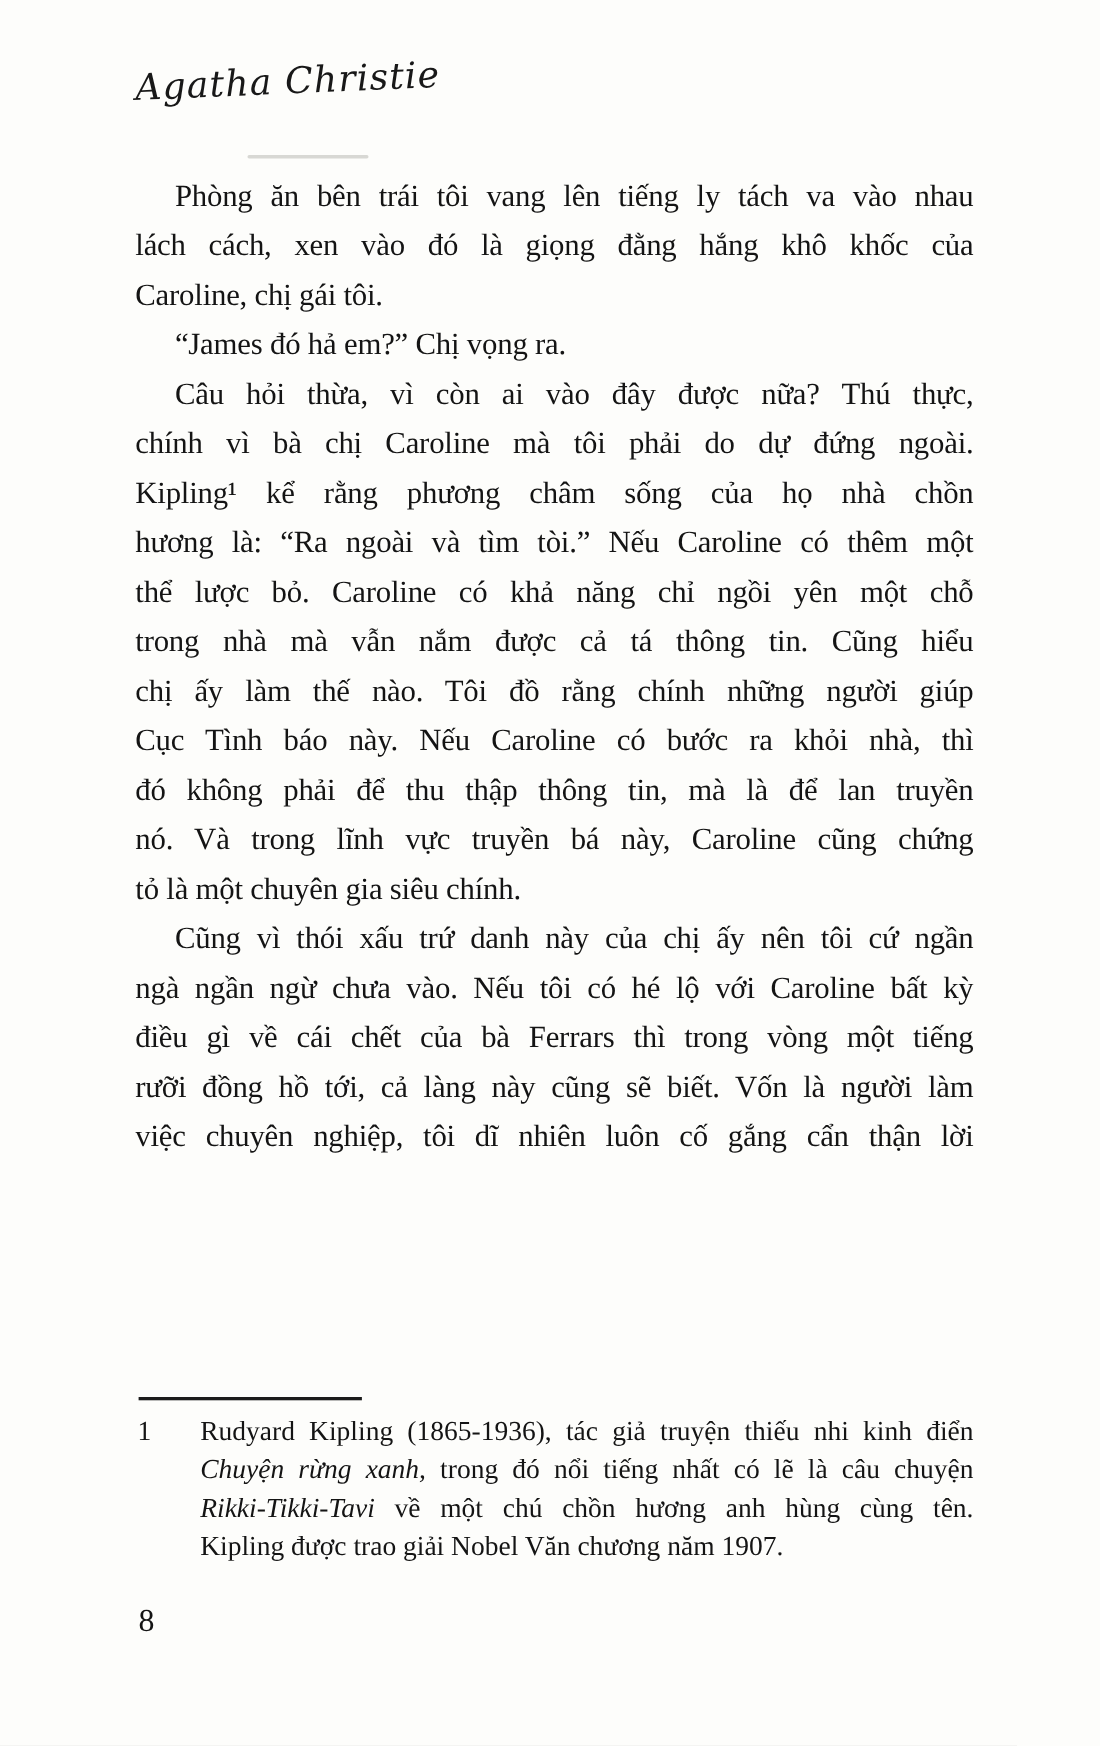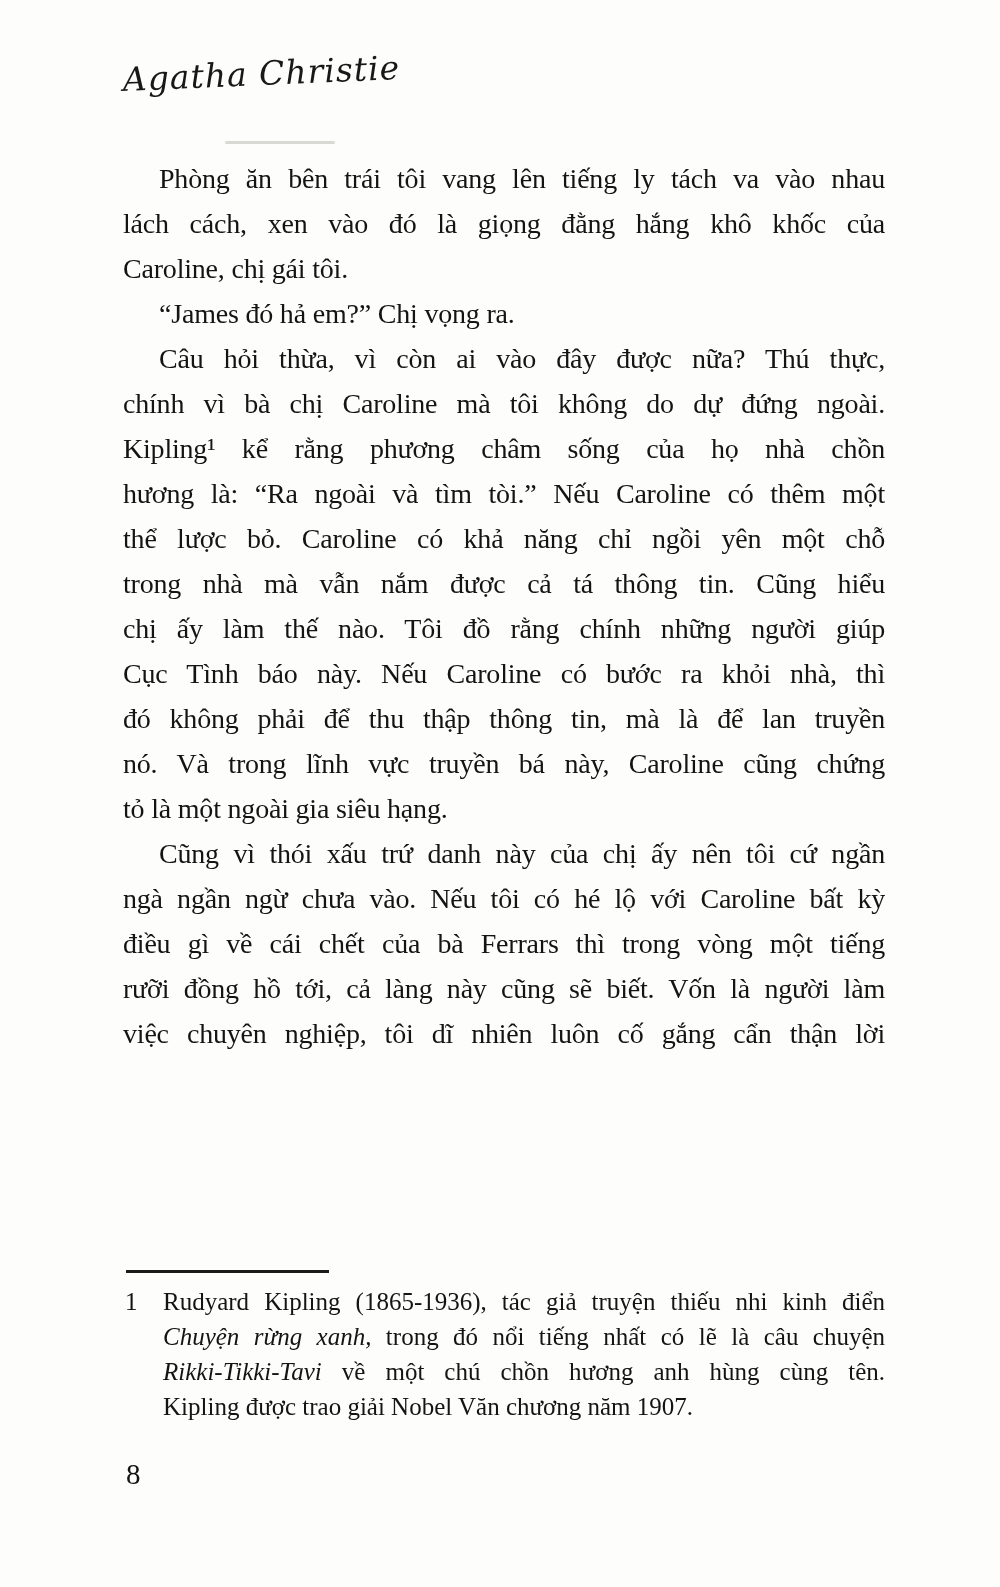--- a/index.html
+++ b/index.html
@@ -82,21 +82,21 @@
     text-align: justify;
     text-align-last: justify;
     overflow: hidden;
   }
   .fn-line.end { text-align-last: left; }
   .fn-marker {
     position: absolute;
     left: 2px;
     top: 0;
   }
-  .fn-italic { font-style: italic; }
+  .fn-italic { font-style: italic; margin-left: 19px; }
 
   .page-number {
     position: absolute;
     left: 126px;
     top: 1457px;
     font-size: 29px;
     line-height: 35px;
   }
 </style>
 </head>
@@ -106,30 +106,30 @@
 
   <div class="signature">Agatha Christie</div>
   <div class="scan-smudge"></div>
 
   <div class="body-text">
     <div class="line indent">Phòng ăn bên trái tôi vang lên tiếng ly tách va vào nhau</div>
     <div class="line">lách cách, xen vào đó là giọng đằng hắng khô khốc của</div>
     <div class="line end">Caroline, chị gái tôi.</div>
     <div class="line indent end">“James đó hả em?” Chị vọng ra.</div>
     <div class="line indent">Câu hỏi thừa, vì còn ai vào đây được nữa? Thú thực,</div>
-    <div class="line">chính vì bà chị Caroline mà tôi không do dự đứng ngoài.</div>
+    <div class="line">chính vì bà chị Caroline mà tôi phải do dự đứng ngoài.</div>
     <div class="line">Kipling¹ kể rằng phương châm sống của họ nhà chồn</div>
     <div class="line">hương là: “Ra ngoài và tìm tòi.” Nếu Caroline có thêm một</div>
     <div class="line">thể lược bỏ. Caroline có khả năng chỉ ngồi yên một chỗ</div>
     <div class="line">trong nhà mà vẫn nắm được cả tá thông tin. Cũng hiểu</div>
     <div class="line">chị ấy làm thế nào. Tôi đồ rằng chính những người giúp</div>
     <div class="line">Cục Tình báo này. Nếu Caroline có bước ra khỏi nhà, thì</div>
     <div class="line">đó không phải để thu thập thông tin, mà là để lan truyền</div>
     <div class="line">nó. Và trong lĩnh vực truyền bá này, Caroline cũng chứng</div>
-    <div class="line end">tỏ là một ngoài gia siêu hạng.</div>
+    <div class="line end">tỏ là một chuyên gia siêu chính.</div>
     <div class="line indent">Cũng vì thói xấu trứ danh này của chị ấy nên tôi cứ ngần</div>
     <div class="line">ngà ngần ngừ chưa vào. Nếu tôi có hé lộ với Caroline bất kỳ</div>
     <div class="line">điều gì về cái chết của bà Ferrars thì trong vòng một tiếng</div>
     <div class="line">rưỡi đồng hồ tới, cả làng này cũng sẽ biết. Vốn là người làm</div>
     <div class="line">việc chuyên nghiệp, tôi dĩ nhiên luôn cố gắng cẩn thận lời</div>
   </div>
 
   <div class="footnote-rule"></div>
 
   <div class="footnote">

